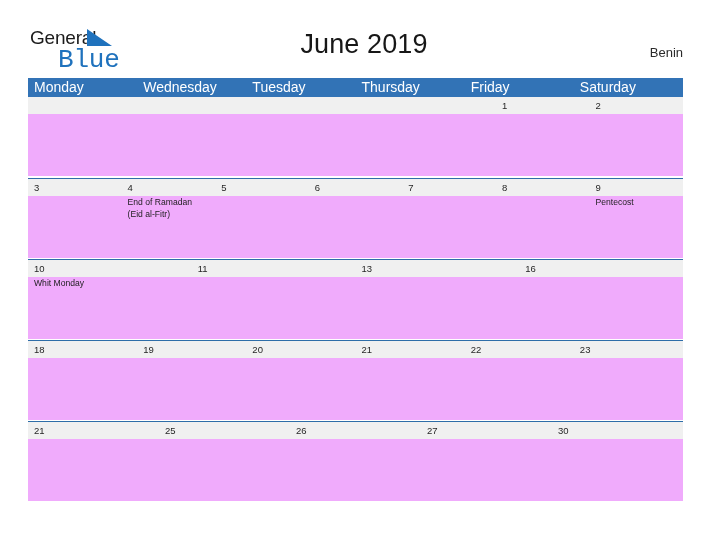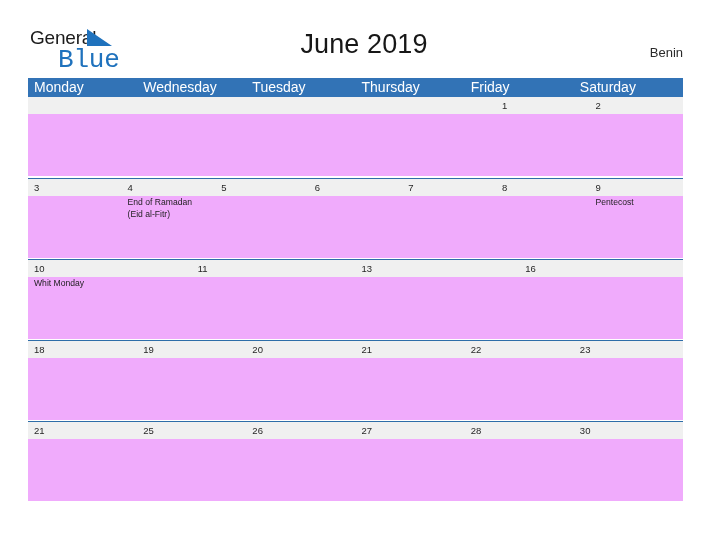--- a/index.html
+++ b/index.html
@@ -261,21 +261,20 @@
           <div class="body-cell"></div>
           <div class="body-cell"></div>
         </div>
       </div>
       <div class="week-row">
         <div class="daterow">
           <div class="date-cell">21</div>
           <div class="date-cell">25</div>
           <div class="date-cell">26</div>
           <div class="date-cell">27</div>
-          <div class="date-cell">28</div>
           <div class="date-cell">30</div>
         </div>
         <div class="bodyrow">
           <div class="body-cell"></div>
           <div class="body-cell"></div>
           <div class="body-cell"></div>
           <div class="body-cell"></div>
           <div class="body-cell"></div>
           <div class="body-cell"></div>
           <div class="body-cell"></div>

